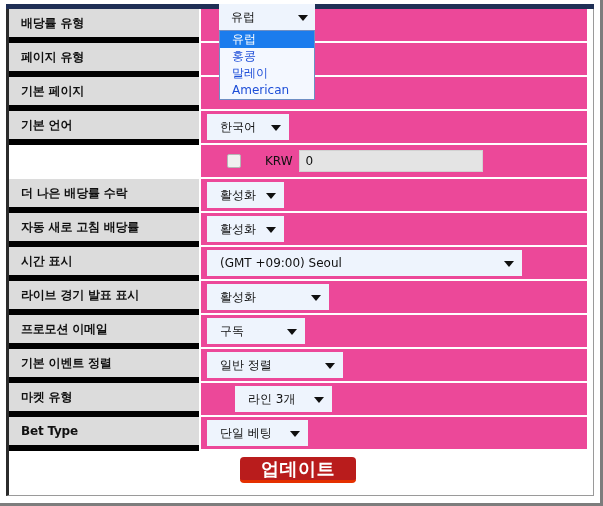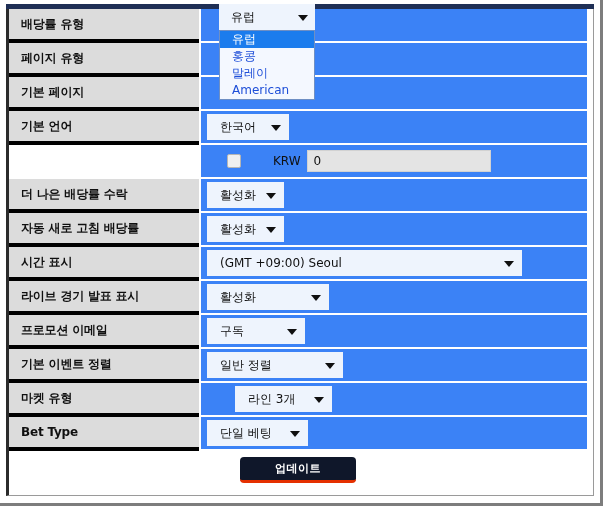--- a/index.html
+++ b/index.html
@@ -35,30 +35,30 @@
     border-collapse:separate;border-spacing:0;
   }
   .row{position:relative;height:34px;}
   .row .cell-label,
   .row .cell-field{
     box-sizing:border-box;height:34px;
   }
   .cell-label{
     position:absolute;left:0;top:0;width:190px;height:34px;
     background:#dcdcdc;
-    border-bottom:4px solid #000000;
+    border-bottom:6px solid #000000;
     display:flex;align-items:center;
     padding-left:12px;
     font-size:12px;font-weight:bold;color:#101010;
     letter-spacing:-0.2px;
     white-space:nowrap;
   }
   .cell-field{
     position:absolute;left:190px;top:0;width:388px;height:34px;
-    background:#3b82f6;
+    background:#ec4899;
     border-bottom:2px solid #ffffff;
     border-left:2px solid #ffffff;
     display:flex;align-items:center;
     padding-left:6px;
   }
   
   .sel{
     position:relative;box-sizing:border-box;
     height:26px;background:#eef4fd;
     display:inline-flex;align-items:center;
@@ -120,42 +120,42 @@
   }
   
   .stake-wrap{display:flex;align-items:center;height:26px;}
   .stake-check{
     box-sizing:border-box;width:14px;height:14px;
     background:#f0f0f0;border:1px solid #b5b5b5;border-radius:2px;
     margin-left:20px;cursor:pointer;
   }
   .stake-cur{
     font-size:12px;color:#101010;font-weight:normal;
-    margin-left:32px;margin-right:6px;
+    margin-left:24px;margin-right:6px;
   }
   .stake-input{
     box-sizing:border-box;width:184px;height:22px;
     background:#e4e4e4;border:1px solid #d2d2d2;
     font-size:12px;color:#101010;
     font-family:"DejaVu Sans","Liberation Sans",sans-serif;
     padding-left:6px;outline:none;
   }
   
   .footer{
     position:absolute;left:9px;top:453px;width:578px;height:34px;
     background:#ffffff;
     display:flex;align-items:center;justify-content:center;
   }
   .update-btn{
     box-sizing:border-box;
     min-width:116px;height:26px;
-    background:#0f172a;
+    background:#b91c1c;
     border:none;border-bottom:3px solid #e53000;
     border-radius:4px;
-    color:#ffffff;font-size:11px;font-weight:bold;
+    color:#ffffff;font-size:18px;font-weight:bold;
     font-family:"DejaVu Sans","Liberation Sans",sans-serif;
     letter-spacing:0.5px;
     cursor:pointer;padding:0 18px;
   }
 </style>
 </head>
 <body>
 
 <div class="page-frame">
   <div class="inner-frame"></div>

